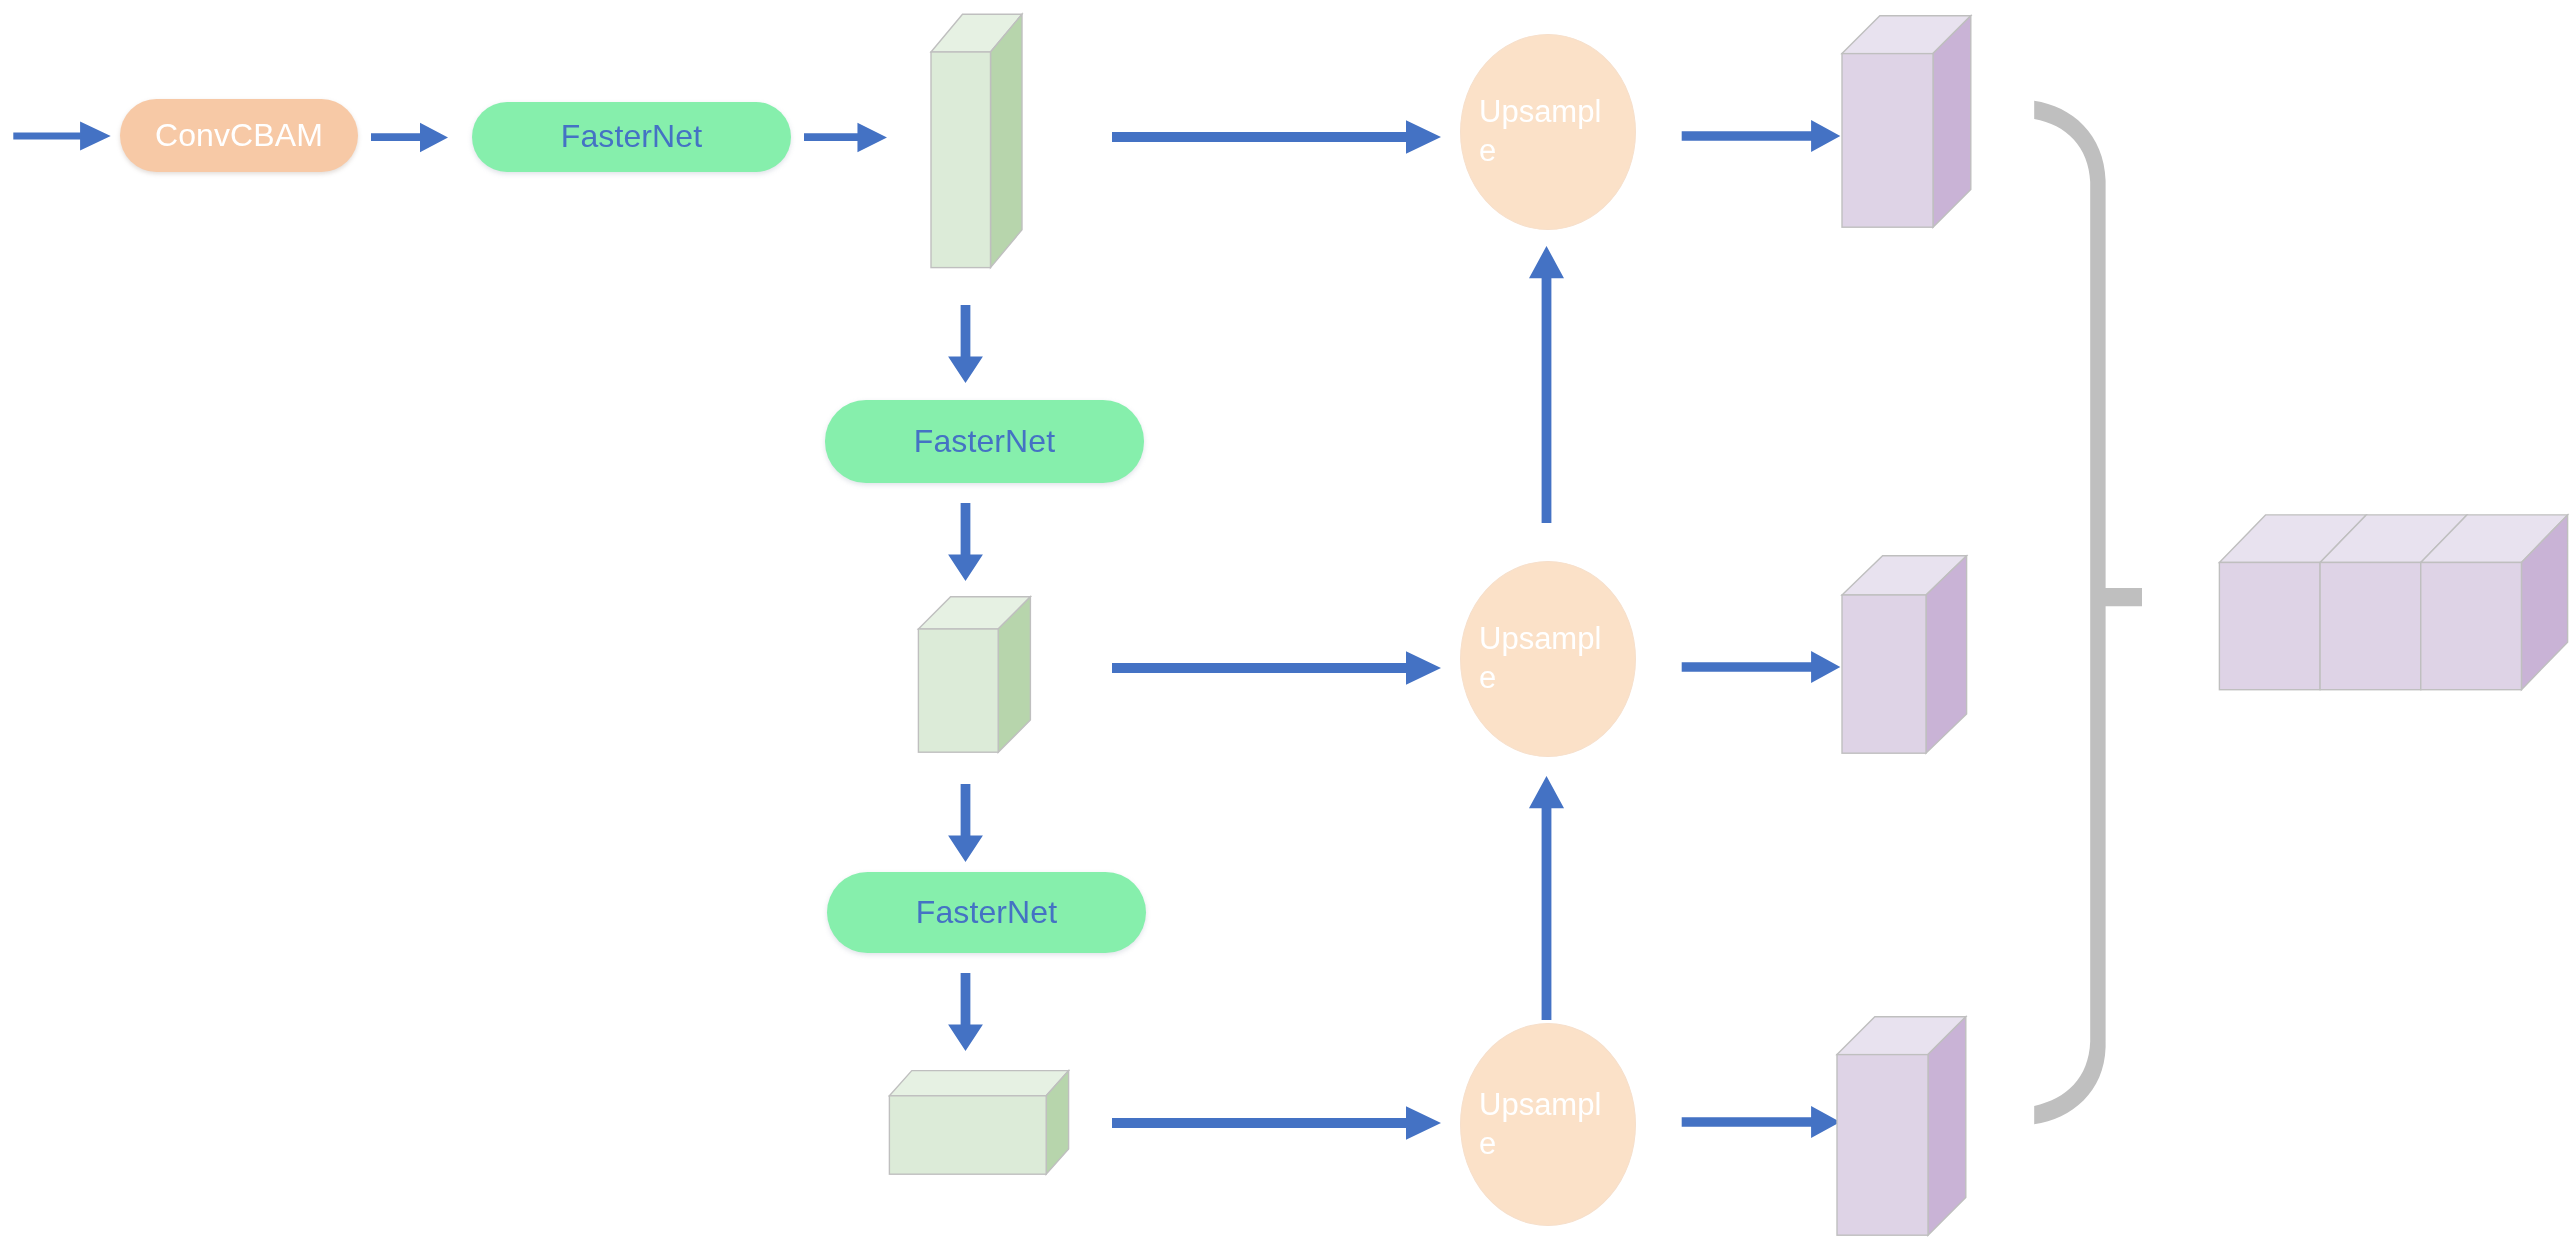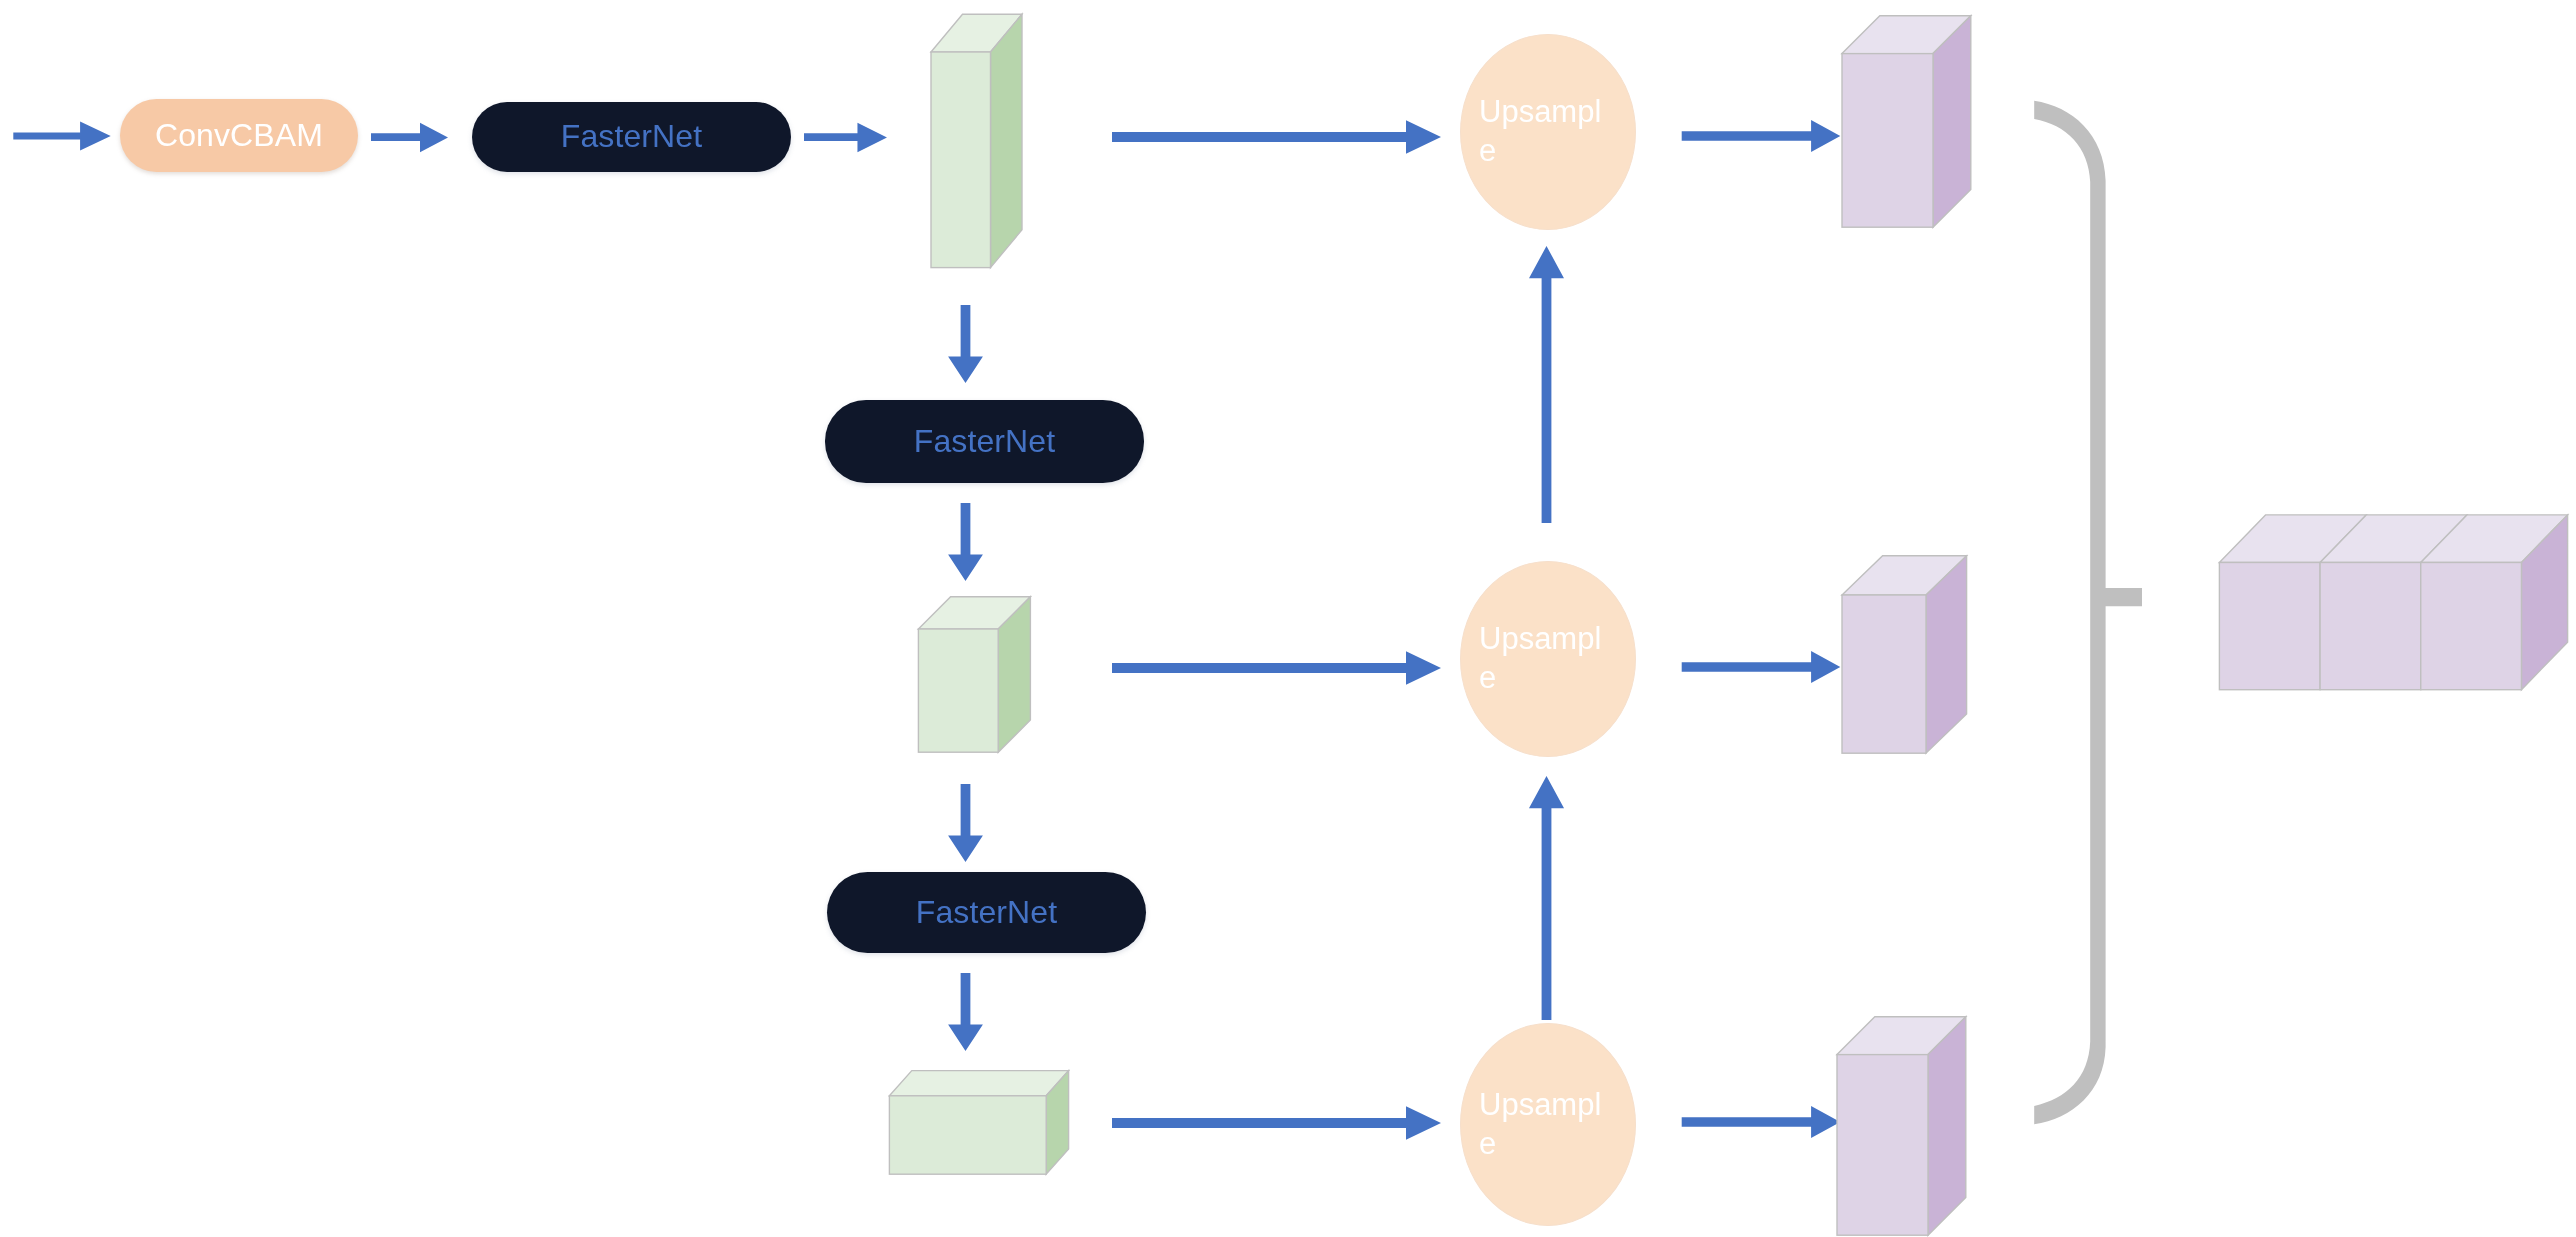--- a/index.html
+++ b/index.html
@@ -30,21 +30,21 @@
     line-height: 1.1;
     letter-spacing: 0.1px;
   }
   .proc.convcbam {
     background: #F7C9A6;
     color: #FFFFFF;
     font-size: 32px;
     box-shadow: 0 2.1px 4.2px rgba(150,130,115,0.28);
   }
   .proc.fasternet {
-    background: #0f172a;
+    background: #86efac;
     color: #4472C4;
     font-size: 32px;
     box-shadow: 0 2.1px 4.9px rgba(150,160,180,0.30);
   }
 
   
   .upsample {
     position: absolute;
     background: #FBE1C8;
     border: 0.7px solid #F6DFCB;

